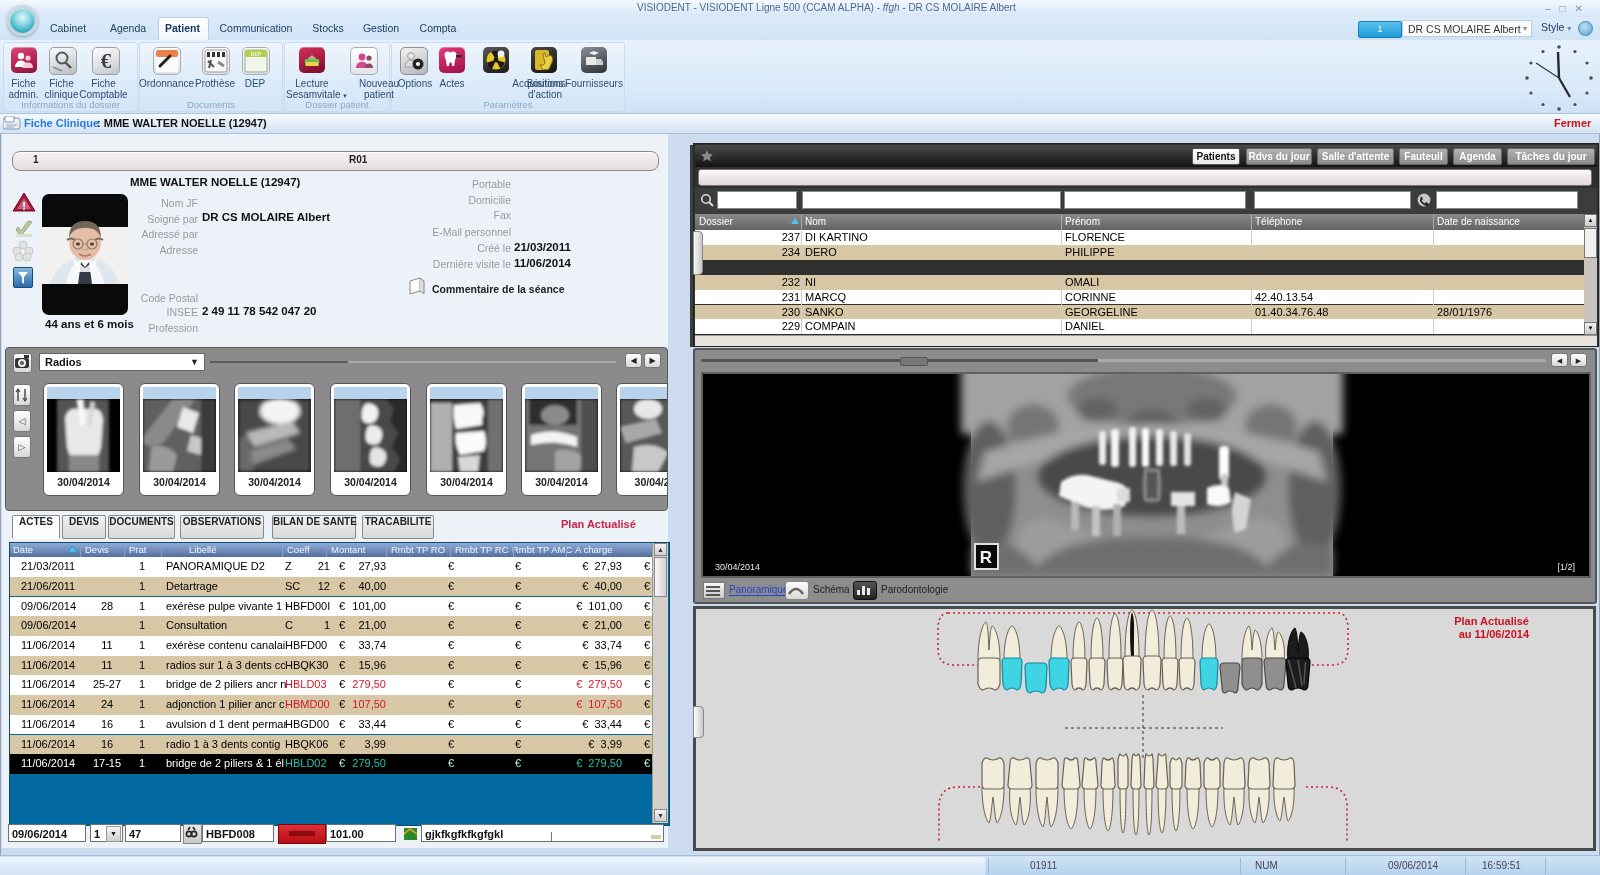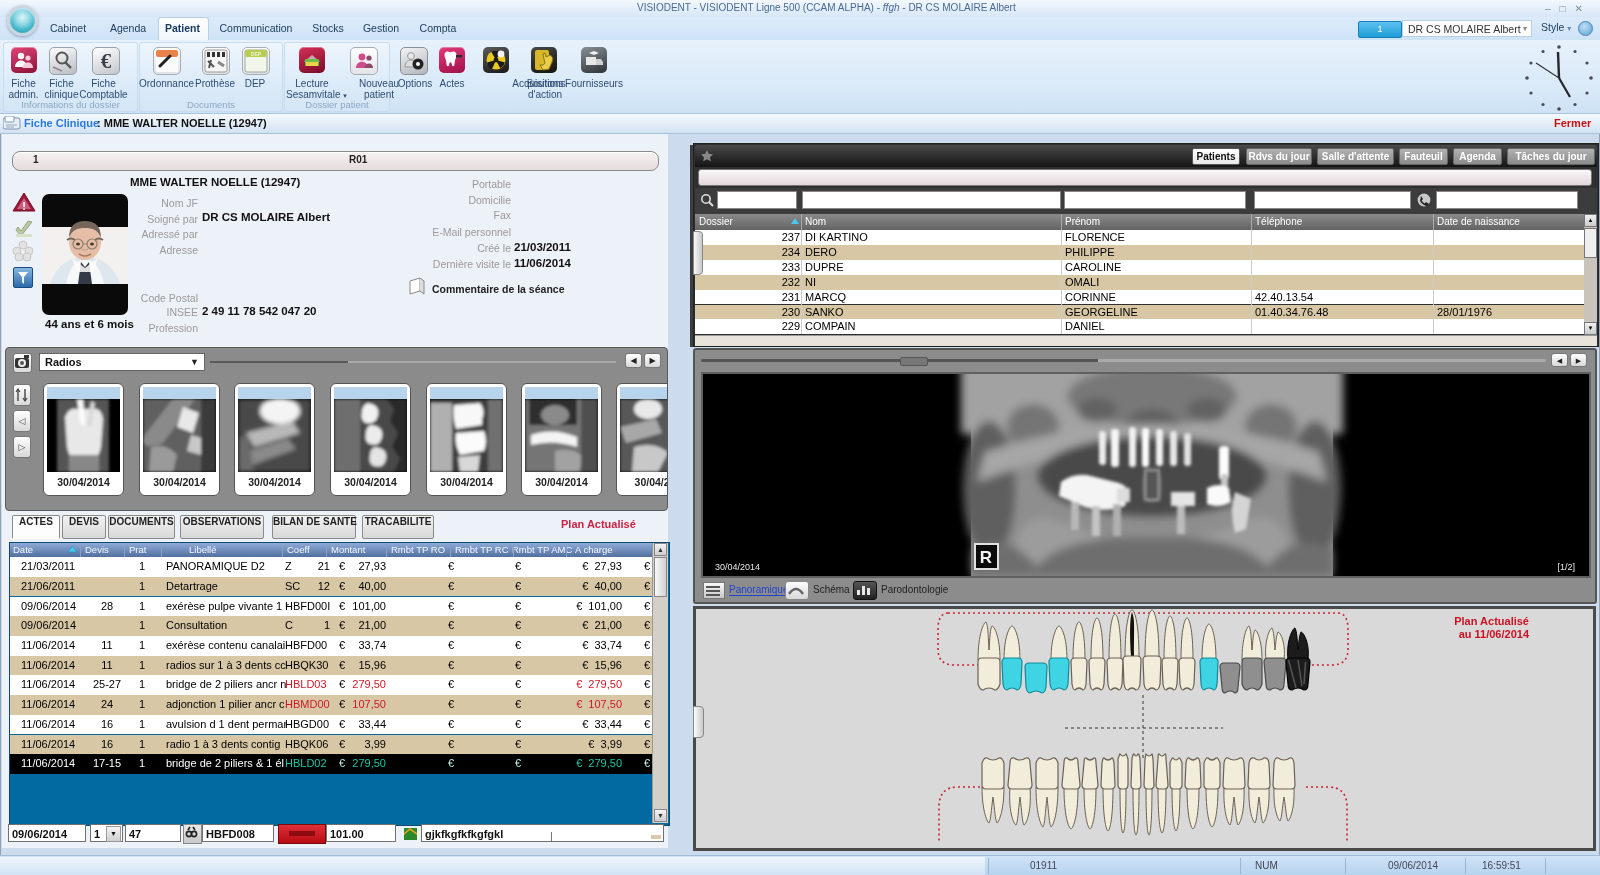--- a/index.html
+++ b/index.html
@@ -84,20 +84,23 @@
   </div>
   <div class="abs" id="ribbon">
     <div class="rgroup" style="left:3px;width:133px;">
         <div class="rgcap">Informations du dossier</div>
       </div>
     <div class="rgroup" style="left:139px;width:142px;">
         <div class="rgcap">Documents</div>
       </div>
     <div class="rgroup" style="left:284px;width:104px;">
         <div class="rgcap">Dossier patient</div>
+      </div>
+    <div class="rgroup" style="left:391px;width:232px;">
+        <div class="rgcap">Paramètres</div>
       </div>
 
     <div class="ric" style="left:11px;background:linear-gradient(160deg,#e24477,#8a1238);box-shadow:inset 0 1px 0 rgba(255,255,255,.4);"><svg width="26" height="26">
           <circle cx="10" cy="9" r="3.2" fill="#fff"></circle>
           <path d="M4 20c0-4 3-6.5 6-6.5s6 2.5 6 6.5z" fill="#fff"></path>
           <circle cx="17" cy="11" r="2.6" fill="#f8c8d8"></circle>
           <path d="M11.5 21c0-3.5 2.5-5.5 5.5-5.5s5 2 5 5.5z" fill="#f8c8d8"></path>
         </svg></div>
     <div class="ric" style="left:49px;background:linear-gradient(160deg,#fdfdfd,#b9bcc2);border:1px solid #9aa0a8;"><svg width="26" height="26">
           <circle cx="12" cy="10" r="5.5" fill="none" stroke="#555" stroke-width="2"></circle>
@@ -689,31 +692,20 @@
         <span style="position:absolute;left:742px;top:1px;"></span>
         <i style="position:absolute;left:106px;top:0;height:15px;border-left:1px solid #ccc;"></i>
         <i style="position:absolute;left:366px;top:0;height:15px;border-left:1px solid #ccc;"></i>
         <i style="position:absolute;left:556px;top:0;height:15px;border-left:1px solid #ccc;"></i>
         <i style="position:absolute;left:738px;top:0;height:15px;border-left:1px solid #ccc;"></i>
       </div>
 <div class="abs prow" style="left:1px;top:100.9px;width:889px;height:14.9px;background:#d8c7a5;">
         <span style="position:absolute;left:70px;width:35px;text-align:right;top:1px;">234</span>
         <span style="position:absolute;left:110px;top:1px;">DERO</span>
         <span style="position:absolute;left:370px;top:1px;">PHILIPPE</span>
-        <span style="position:absolute;left:560px;top:1px;"></span>
-        <span style="position:absolute;left:742px;top:1px;"></span>
-        <i style="position:absolute;left:106px;top:0;height:15px;border-left:1px solid #ccc;"></i>
-        <i style="position:absolute;left:366px;top:0;height:15px;border-left:1px solid #ccc;"></i>
-        <i style="position:absolute;left:556px;top:0;height:15px;border-left:1px solid #ccc;"></i>
-        <i style="position:absolute;left:738px;top:0;height:15px;border-left:1px solid #ccc;"></i>
-      </div>
-<div class="abs prow" style="left:1px;top:115.80000000000001px;width:889px;height:14.9px;background:#fff;">
-        <span style="position:absolute;left:70px;width:35px;text-align:right;top:1px;">233</span>
-        <span style="position:absolute;left:110px;top:1px;">DUPRE</span>
-        <span style="position:absolute;left:370px;top:1px;">CAROLINE</span>
         <span style="position:absolute;left:560px;top:1px;"></span>
         <span style="position:absolute;left:742px;top:1px;"></span>
         <i style="position:absolute;left:106px;top:0;height:15px;border-left:1px solid #ccc;"></i>
         <i style="position:absolute;left:366px;top:0;height:15px;border-left:1px solid #ccc;"></i>
         <i style="position:absolute;left:556px;top:0;height:15px;border-left:1px solid #ccc;"></i>
         <i style="position:absolute;left:738px;top:0;height:15px;border-left:1px solid #ccc;"></i>
       </div>
 <div class="abs prow" style="left:1px;top:130.70000000000002px;width:889px;height:14.9px;background:#d8c7a5;">
         <span style="position:absolute;left:70px;width:35px;text-align:right;top:1px;">232</span>
         <span style="position:absolute;left:110px;top:1px;">NI</span>

